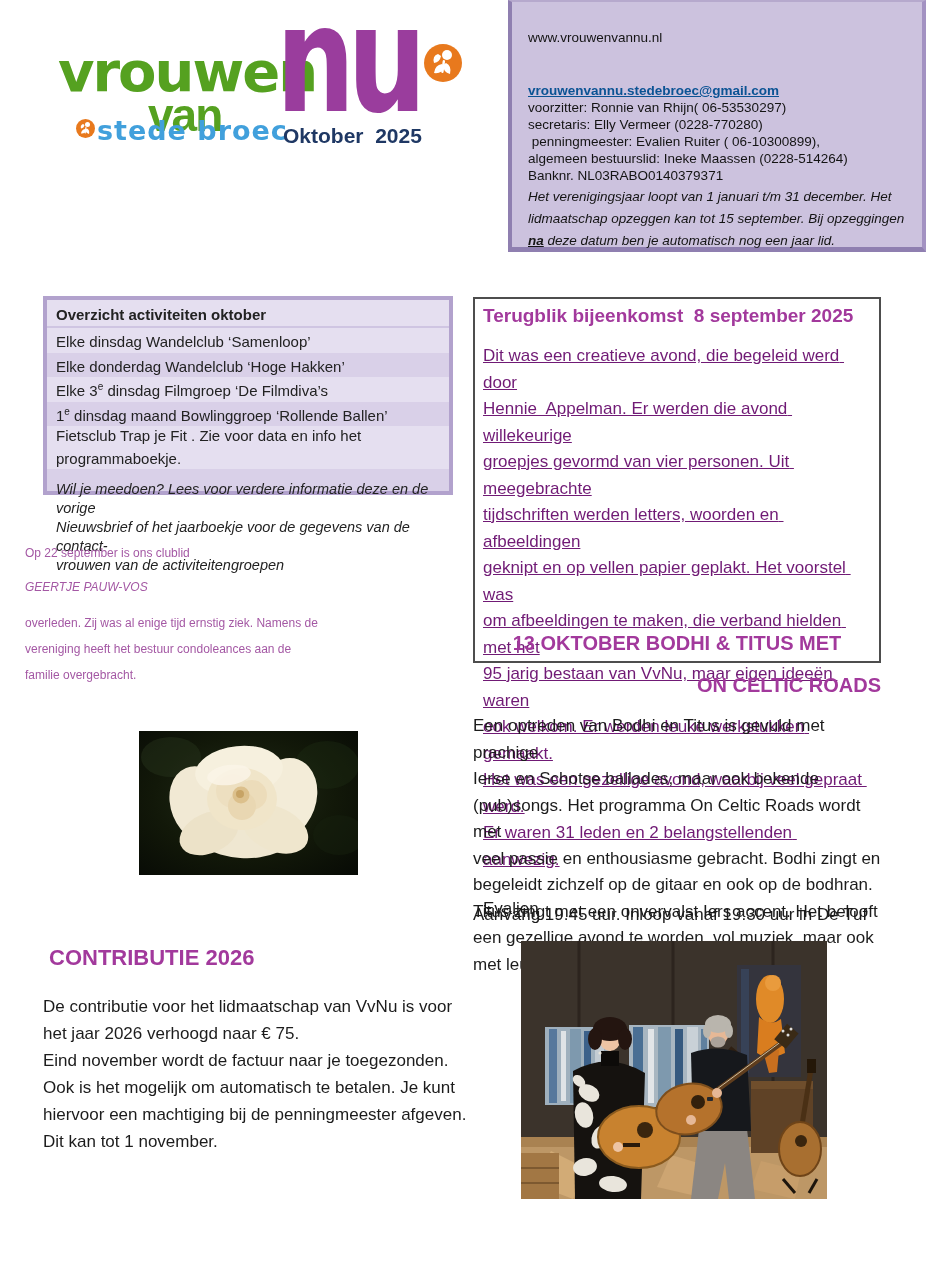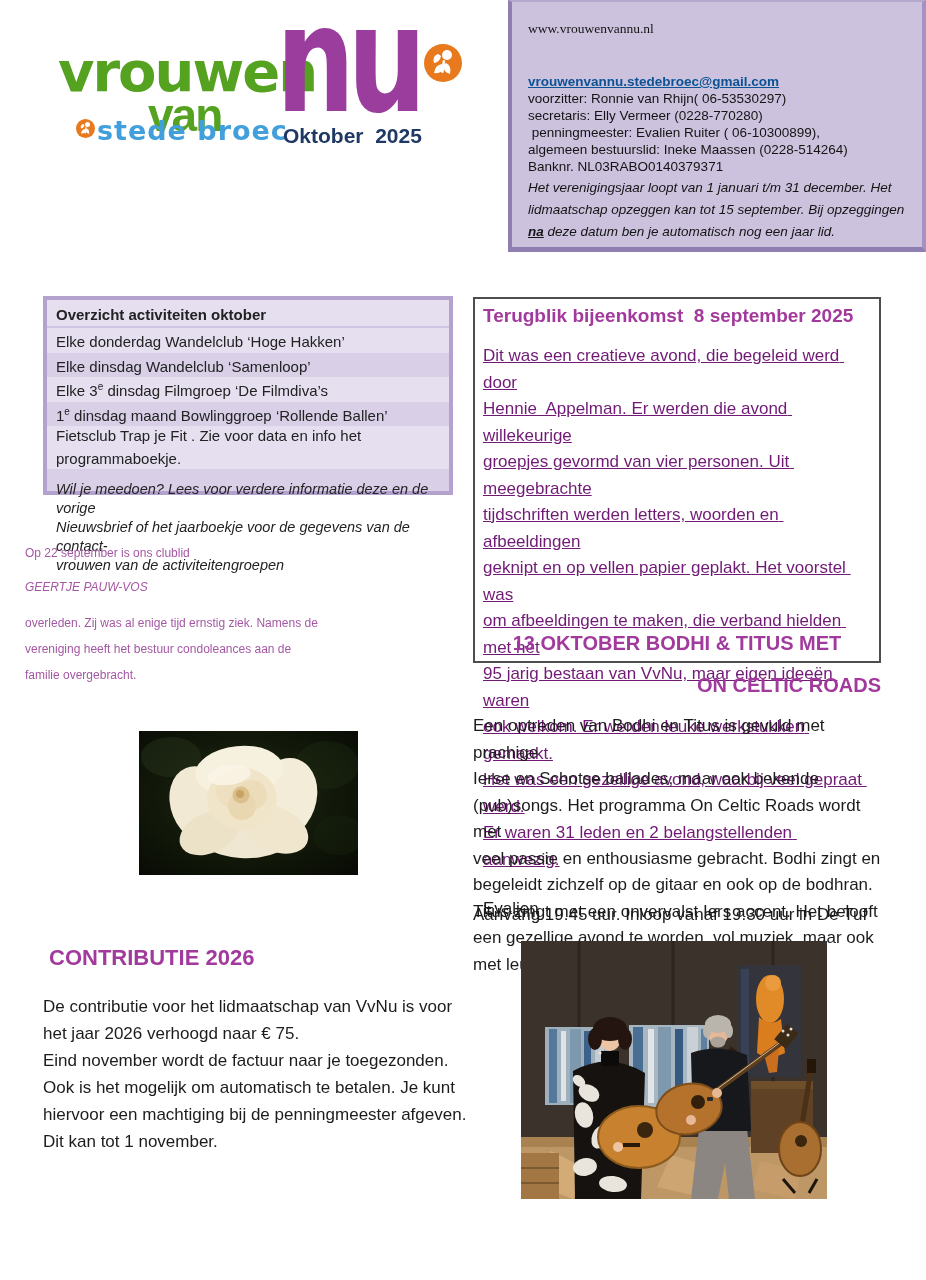--- a/index.html
+++ b/index.html
@@ -6,21 +6,21 @@
   .page{position:relative;width:926px;height:1280px;background:#ffffff;overflow:hidden;
         font-family:"Liberation Sans",sans-serif;color:#1c1c1c;}
   .abs{position:absolute;}
   .prewrap{white-space:pre-wrap;}
 
   
   .contact-box{left:508px;top:0;width:418px;height:252px;background:#ccc2de;
     border-left:4px solid #8f7fb0;border-bottom:5px solid #8f7fb0;border-right:4px solid #a392c2;
     border-top:2px solid #b6a9cd;box-sizing:border-box;padding:10px 10px 6px 16px;
     font-size:13.5px;line-height:17px;color:#141414;}
-  .contact-box .website{margin:8px 0 36px 0;font-family:Liberation Serif, serif;}
+  .contact-box .website{margin:17px 0 36px 0;}
   .contact-box a.email{color:#0b5394;text-decoration:underline;cursor:pointer;font-weight:bold;}
   .contact-box .cline{line-height:17px;white-space:pre-wrap;}
   .contact-box .note{margin-top:2px;font-style:italic;line-height:22px;}
   .contact-box .note .emph{font-weight:bold;text-decoration:underline;}
 
   
   .wm-vrouwen{left:58px;top:46px;font-family:"DejaVu Sans",sans-serif;font-weight:bold;
     font-size:56px;line-height:52px;letter-spacing:-2px;color:#55a120;}
   .wm-van{left:148px;top:94px;font-family:Liberation Sans, sans-serif;font-weight:bold;
     font-size:46px;line-height:42px;letter-spacing:-2px;color:#55a120;}
@@ -118,22 +118,22 @@
     <div class="cline">voorzitter: Ronnie van Rhijn( 06-53530297)</div>
     <div class="cline">secretaris: Elly Vermeer (0228-770280)</div>
     <div class="cline"> penningmeester: Evalien Ruiter ( 06-10300899),</div>
     <div class="cline">algemeen bestuurslid: Ineke Maassen (0228-514264)</div>
     <div class="cline">Banknr. NL03RABO0140379371</div>
     <div class="note"><span>Het verenigingsjaar loopt van 1 januari t/m 31 december. Het lidmaatschap opzeggen kan tot 15 september. Bij opzeggingen </span><span class="emph">na</span><span> deze datum ben je automatisch nog een jaar lid.</span></div>
   </div>
 
   <div class="abs activities">
     <div class="hdr">Overzicht activiteiten oktober</div>
+    <div class="row"><span>Elke dinsdag Wandelclub ‘Samenloop’</span><sup></sup><span></span></div>
     <div class="row"><span>Elke donderdag Wandelclub ‘Hoge Hakken’</span><sup></sup><span></span></div>
-    <div class="row"><span>Elke dinsdag Wandelclub ‘Samenloop’</span><sup></sup><span></span></div>
     <div class="row"><span>Elke 3</span><sup>e</sup><span> dinsdag Filmgroep ‘De Filmdiva’s</span></div>
     <div class="row"><span>1</span><sup>e</sup><span> dinsdag maand Bowlinggroep ‘Rollende Ballen’</span></div>
     <div class="row"><span>Fietsclub Trap je Fit . Zie voor data en info het programmaboekje.</span><sup></sup><span></span></div>
     <div class="note">Wil je meedoen? Lees voor verdere informatie deze en de vorige
 Nieuwsbrief of het jaarboekje voor de gegevens van de contact-
 vrouwen van de activiteitengroepen</div>
   </div>
 
   <div class="abs terugblik">
     <p class="title">Terugblik bijeenkomst  8 september 2025</p>

